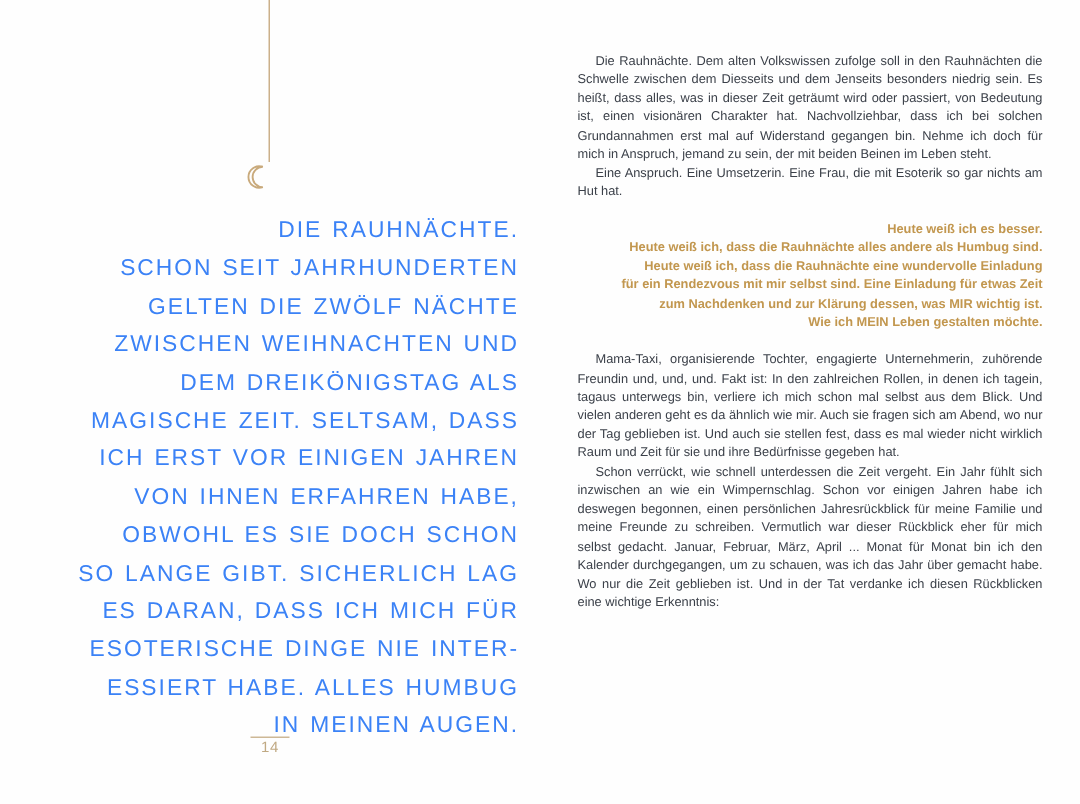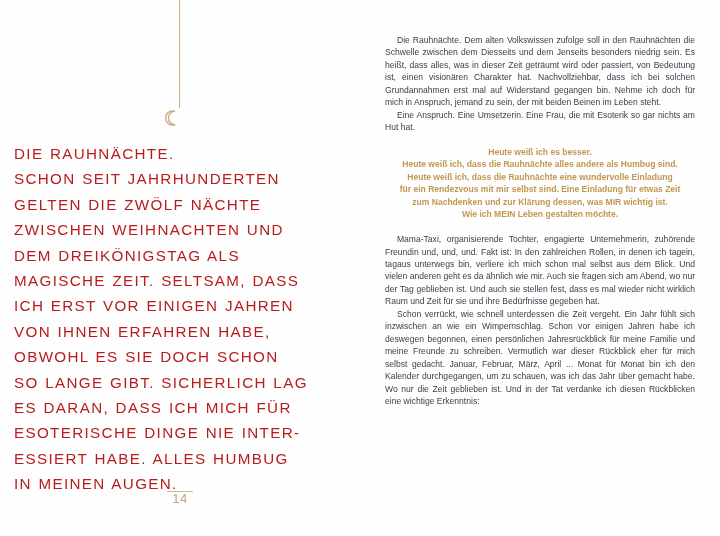--- a/index.html
+++ b/index.html
@@ -49,22 +49,22 @@
     line-height: 20px;
     text-align: center;
   }
   .moon-icon svg { display: block; }
 
   .left-heading {
     position: absolute;
     left: 14px;
     top: 141px;
     width: 332px;
-    text-align: left;
-    color: #b91c1c;
+    text-align: right;
+    color: #3b82f6;
     font-size: 15.2px;
     line-height: 25.4px;
     letter-spacing: 1.35px;
     font-weight: 400;
     white-space: pre-line;
     word-spacing: 1px;
   }
 
   
   .right-body {
@@ -84,41 +84,41 @@
     -webkit-hyphens: auto;
   }
   .right-body p + p { margin-top: 0px; }
 
   .accent-block {
     margin: 12.4px 0 12.4px 0;
     color: #c2974f;
     font-size: 8.55px;
     line-height: 12.45px;
     font-weight: 700;
-    text-align: center;
+    text-align: right;
     text-indent: 0;
     white-space: pre-line;
   }
 
   
   .folio {
     position: absolute;
     bottom: 18px;
     width: 100%;
     text-align: center;
   }
   .folio-rule {
     width: 26px;
     height: 1px;
     background: #cdb896;
     margin: 0 auto 2px auto;
   }
   .folio-num {
     color: #c0a983;
-    font-size: 13px;
+    font-size: 10px;
     letter-spacing: 0.4px;
     line-height: 9px;
   }
 </style>
 </head>
 <body>
 
 <div class="spread">
 
   <div class="page page-left">

